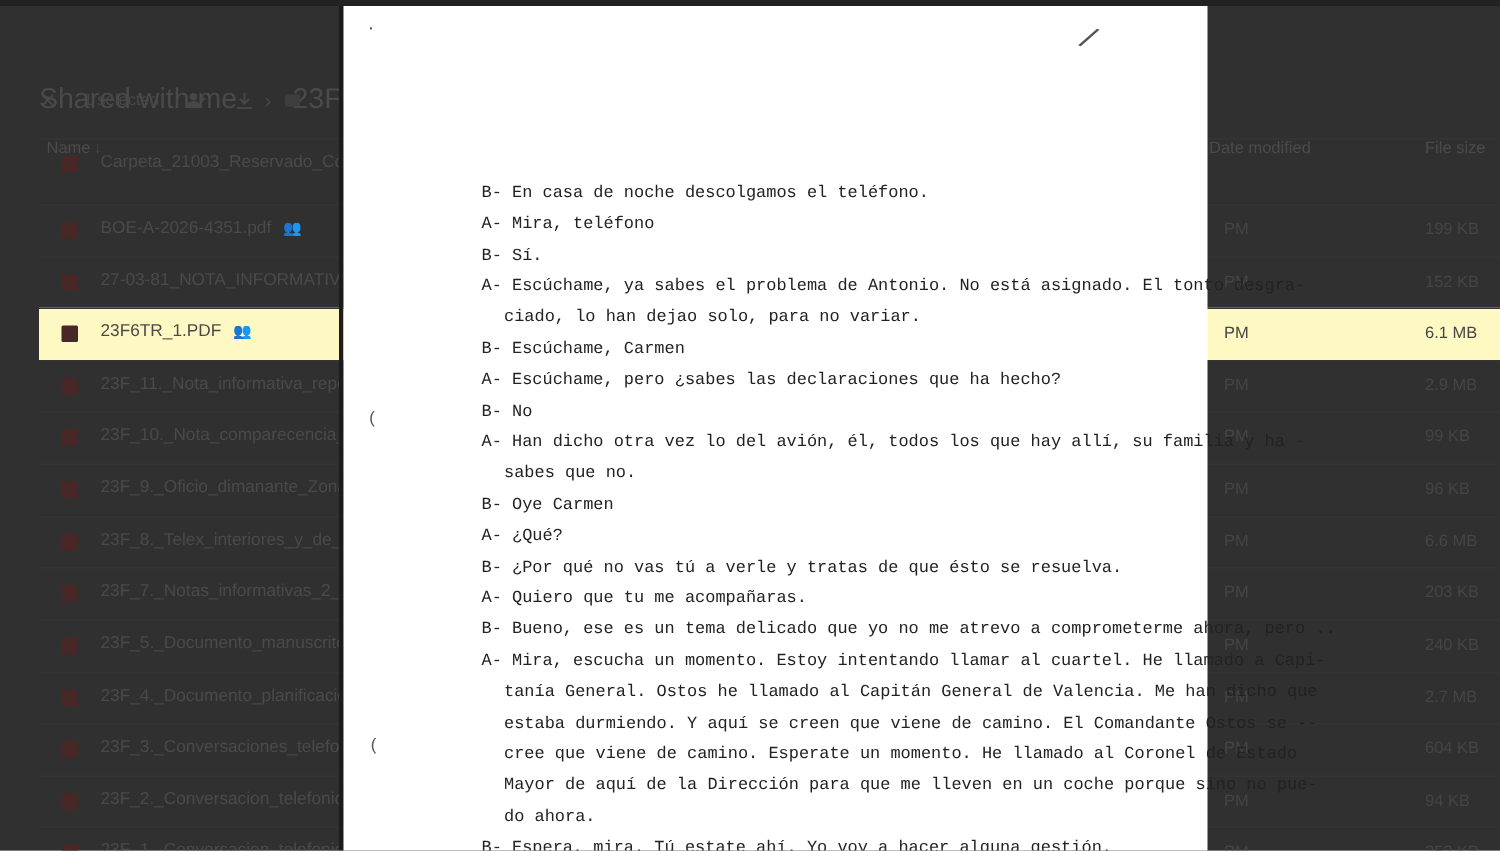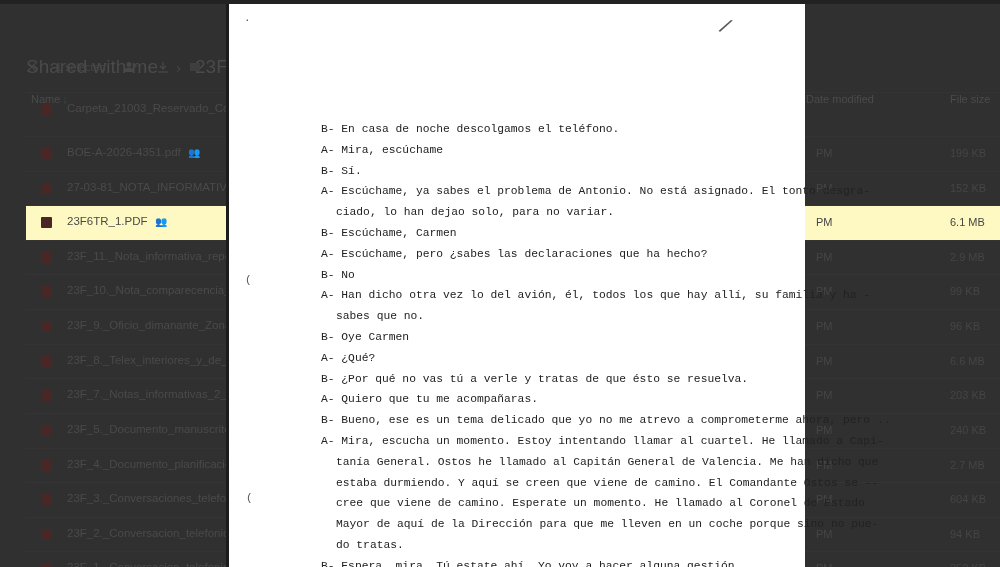--- a/index.html
+++ b/index.html
@@ -168,37 +168,37 @@
     </div>
   </div>
 
 <div class="shadow-left"></div>
 
 <div class="page">
   <span class="mark" style="left:15px;top:10px;">·</span>
   <span class="mark" style="left:490px;top:12px;font-size:20px;transform:rotate(20deg);">/</span>
   <div class="lines" id="doc-lines">
       <div class="l">B- En casa de noche descolgamos el teléfono.</div>
-      <div class="l">A- Mira, escúchame</div>
+      <div class="l">A- Mira, teléfono</div>
       <div class="l">B- Sí.</div>
       <div class="l">A- Escúchame, ya sabes el problema de Antonio. No está asignado. El tonto desgra-</div>
       <div class="l cont">ciado, lo han dejao solo, para no variar.</div>
       <div class="l">B- Escúchame, Carmen</div>
       <div class="l">A- Escúchame, pero ¿sabes las declaraciones que ha hecho?</div>
       <div class="l">B- No</div>
       <div class="l">A- Han dicho otra vez lo del avión, él, todos los que hay allí, su familia y ha -</div>
       <div class="l cont">sabes que no.</div>
       <div class="l">B- Oye Carmen</div>
       <div class="l">A- ¿Qué?</div>
       <div class="l">B- ¿Por qué no vas tú a verle y tratas de que ésto se resuelva.</div>
       <div class="l">A- Quiero que tu me acompañaras.</div>
       <div class="l">B- Bueno, ese es un tema delicado que yo no me atrevo a comprometerme ahora, pero ..</div>
       <div class="l">A- Mira, escucha un momento. Estoy intentando llamar al cuartel. He llamado a Capi-</div>
       <div class="l cont">tanía General. Ostos he llamado al Capitán General de Valencia. Me han dicho que</div>
       <div class="l cont">estaba durmiendo. Y aquí se creen que viene de camino. El Comandante Ostos se --</div>
       <div class="l cont">cree que viene de camino. Esperate un momento. He llamado al Coronel de Estado</div>
       <div class="l cont">Mayor de aquí de la Dirección para que me lleven en un coche porque sino no pue-</div>
-      <div class="l cont">do tratas.</div>
+      <div class="l cont">do ahora.</div>
       <div class="l">B- Espera, mira. Tú estate ahí. Yo voy a hacer alguna gestión.</div>
     </div>
   <span class="mark" style="left:16px;top:270px;">(</span>
   <span class="mark" style="left:17px;top:488px;">(</span>
 </div>
 
 </body></html>

